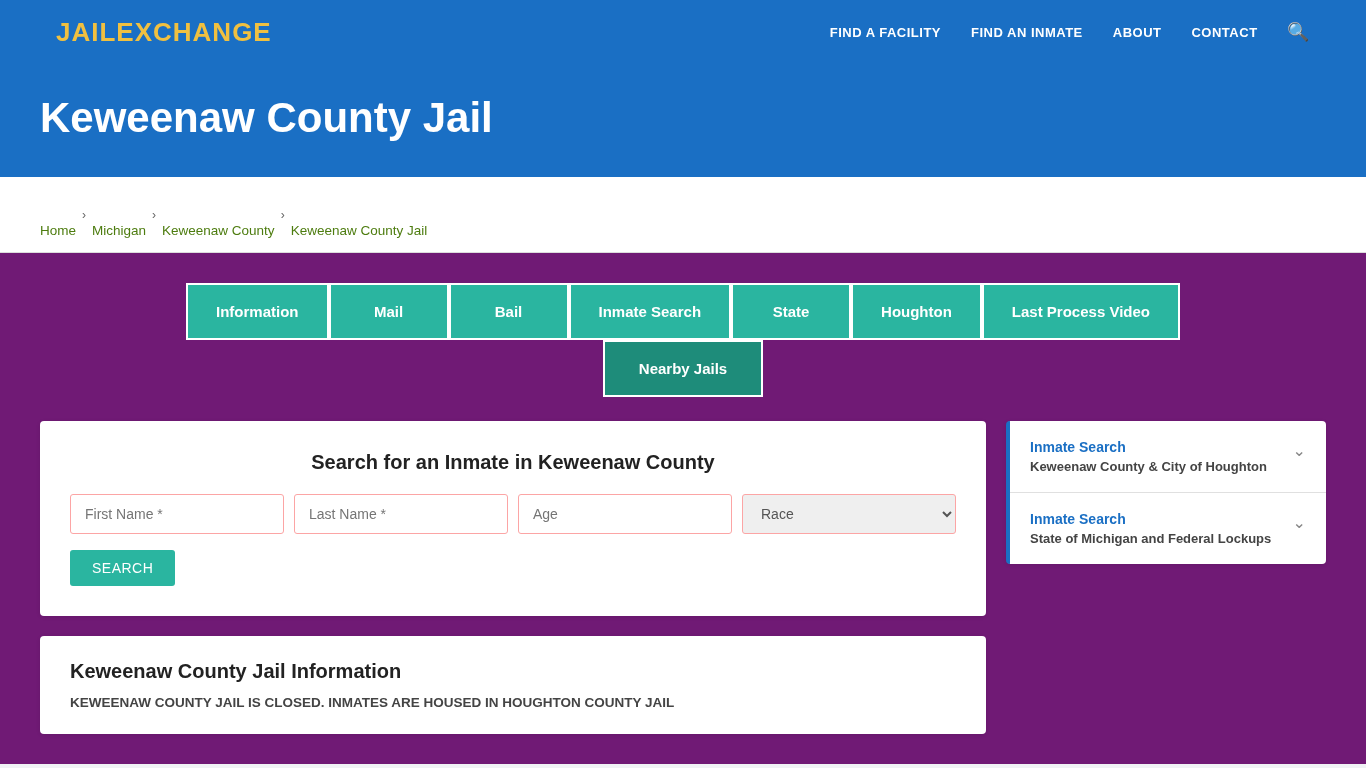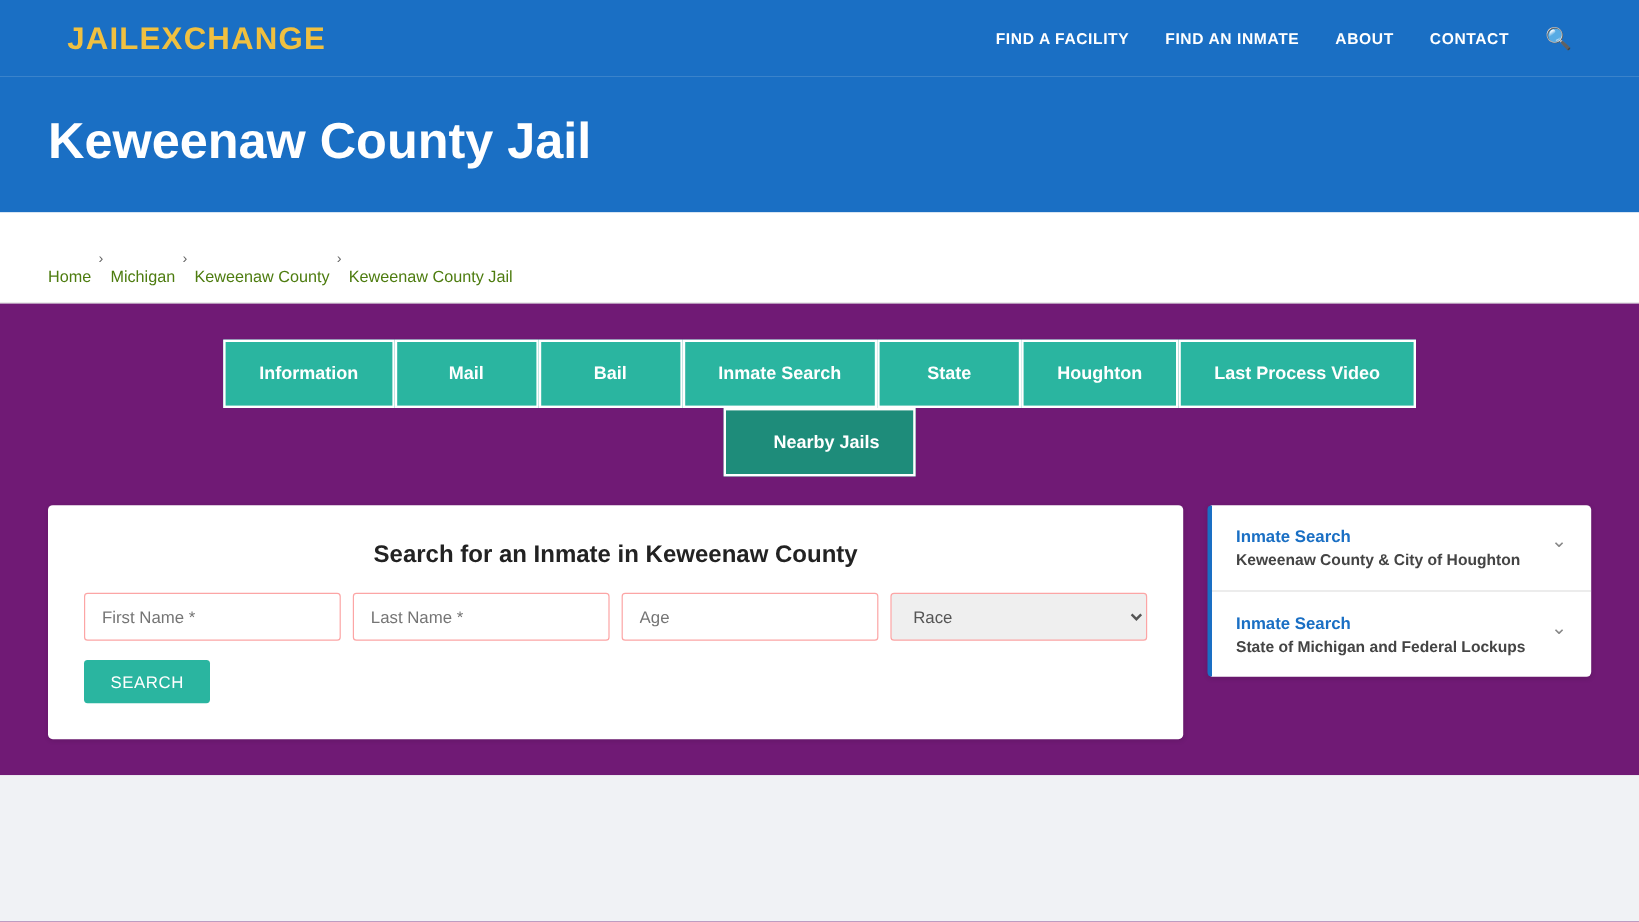--- a/index.html
+++ b/index.html
@@ -259,21 +259,21 @@
     <button class="tab-btn">Information</button>
     <button class="tab-btn">Mail</button>
     <button class="tab-btn">Bail</button>
     <button class="tab-btn">Inmate Search</button>
     <button class="tab-btn">State</button>
     <button class="tab-btn">Houghton</button>
     <button class="tab-btn">Last Process Video</button>
   </div>
 
   <div class="tabs-row-2">
-    <button class="tab-btn active" style="min-width:160px; margin-top:0;text-align:right;">Nearby Jails</button>
+    <button class="tab-btn active" style="min-width:160px; margin-top:0;">Nearby Jails</button>
   </div>
 
   <div class="main-layout" style="margin-top:24px;">
 
     <div style="flex:1;">
 
       <div class="search-card">
         <h2>Search for an Inmate in Keweenaw County</h2>
         <div class="search-form">
           <input type="text" placeholder="First Name *" style="">
@@ -284,20 +284,24 @@
             <option>White</option>
             <option>Black</option>
             <option>Hispanic</option>
             <option>Asian</option>
             <option>Other</option>
           </select>
         </div>
         <button class="search-btn">SEARCH</button>
       </div>
 
+      <div class="info-card">
+        <h3>Keweenaw County Jail Information</h3>
+        <p>KEWEENAW COUNTY JAIL IS CLOSED. INMATES ARE HOUSED IN HOUGHTON COUNTY JAIL</p>
+      </div>
     </div>
 
     <div class="sidebar">
       <div class="sidebar-card sidebar-accent">
         <div class="sidebar-item">
           <div class="sidebar-item-left">
             <div class="sidebar-item-title">Inmate Search</div>
             <div class="sidebar-item-subtitle">Keweenaw County &amp; City of Houghton</div>
           </div>
           <span class="sidebar-chevron">⌄</span>

